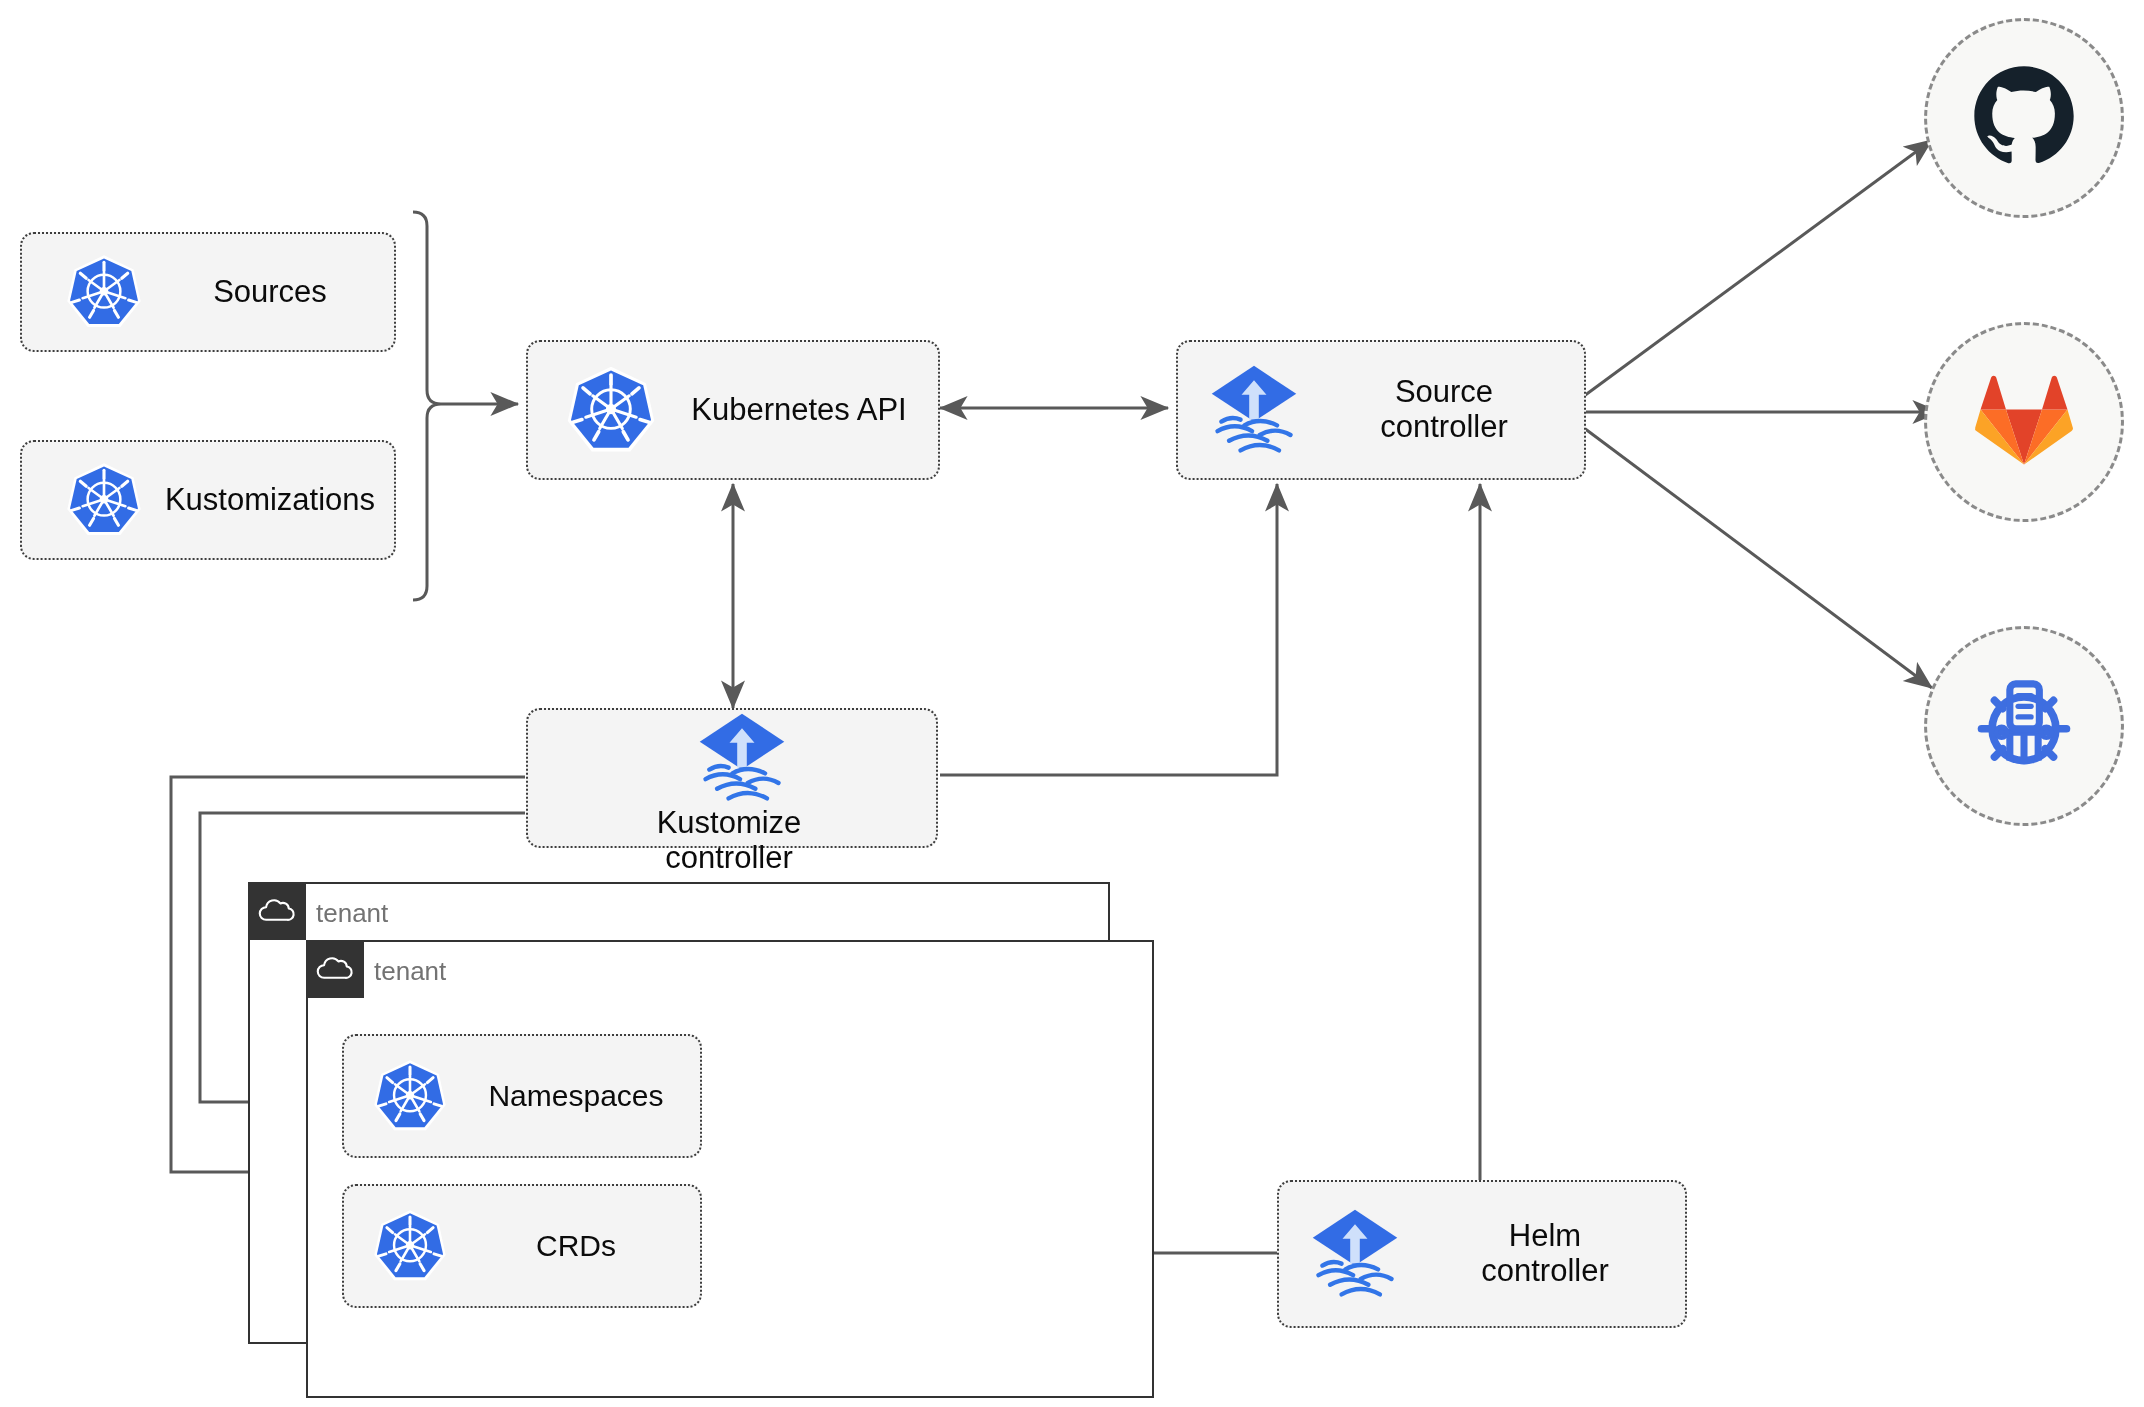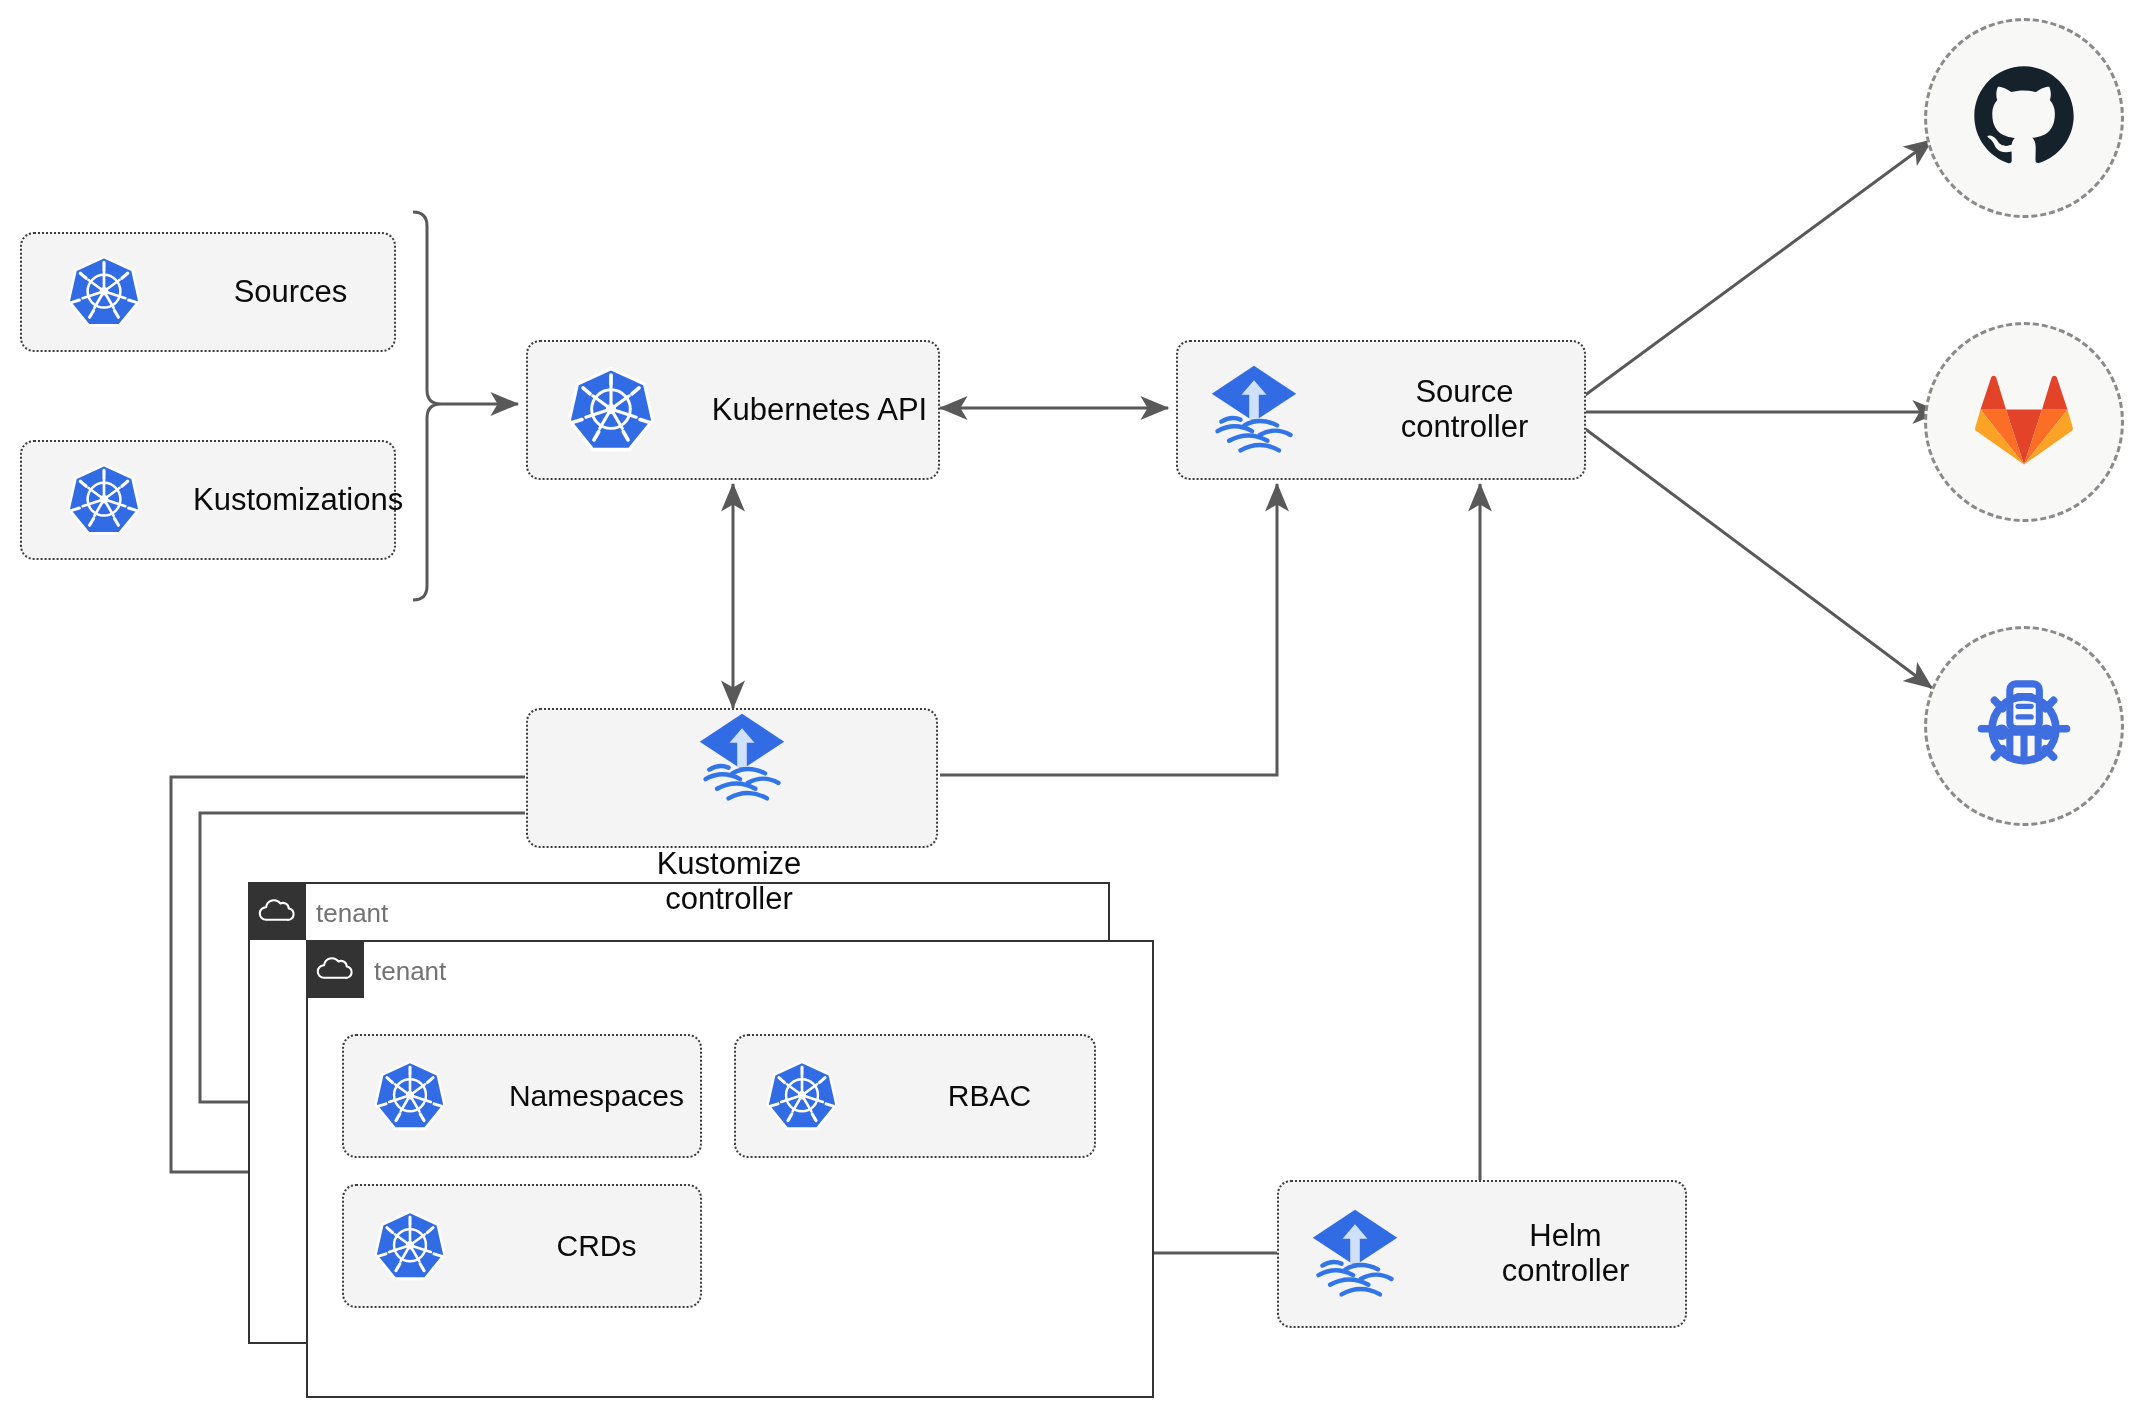--- a/index.html
+++ b/index.html
@@ -19,21 +19,20 @@
   
   .node{
     position:absolute;
     box-sizing:border-box;
     background:#f4f4f4;
     border:2px dotted #3d3d3d;
     border-radius:14px;
     display:flex;
     align-items:center;
     z-index:5;
-    gap:41px;
   }
   .node .ico{
     flex:0 0 auto;
     display:flex;align-items:center;justify-content:center;
   }
   .node .lbl{
     flex:1 1 auto;
     text-align:center;
     color:#0b0b0b;
     font-size:31px;
@@ -332,28 +331,20 @@
 
     <div class="node small" style="left:34px;top:92px;width:360px;height:124px;align-items:center;">
       <span class="ico" style="width:96px;margin-left:18px;">
         <svg width="76" height="76">
             <use href="#sym-k8s"></use>
           </svg>
       </span>
       <span class="lbl">Namespaces</span>
     </div>
 
-    <div class="node small" style="left:426px;top:92px;width:362px;height:124px;">
-      <span class="ico" style="width:96px;margin-left:18px;">
-        <svg width="76" height="76">
-            <use href="#sym-k8s"></use>
-          </svg>
-      </span>
-      <span class="lbl">RBAC</span>
-    </div>
 
     <div class="node small" style="left:34px;top:242px;width:360px;height:124px;">
       <span class="ico" style="width:96px;margin-left:18px;">
         <svg width="76" height="76">
             <use href="#sym-k8s"></use>
           </svg>
       </span>
       <span class="lbl">CRDs</span>
     </div>
 

